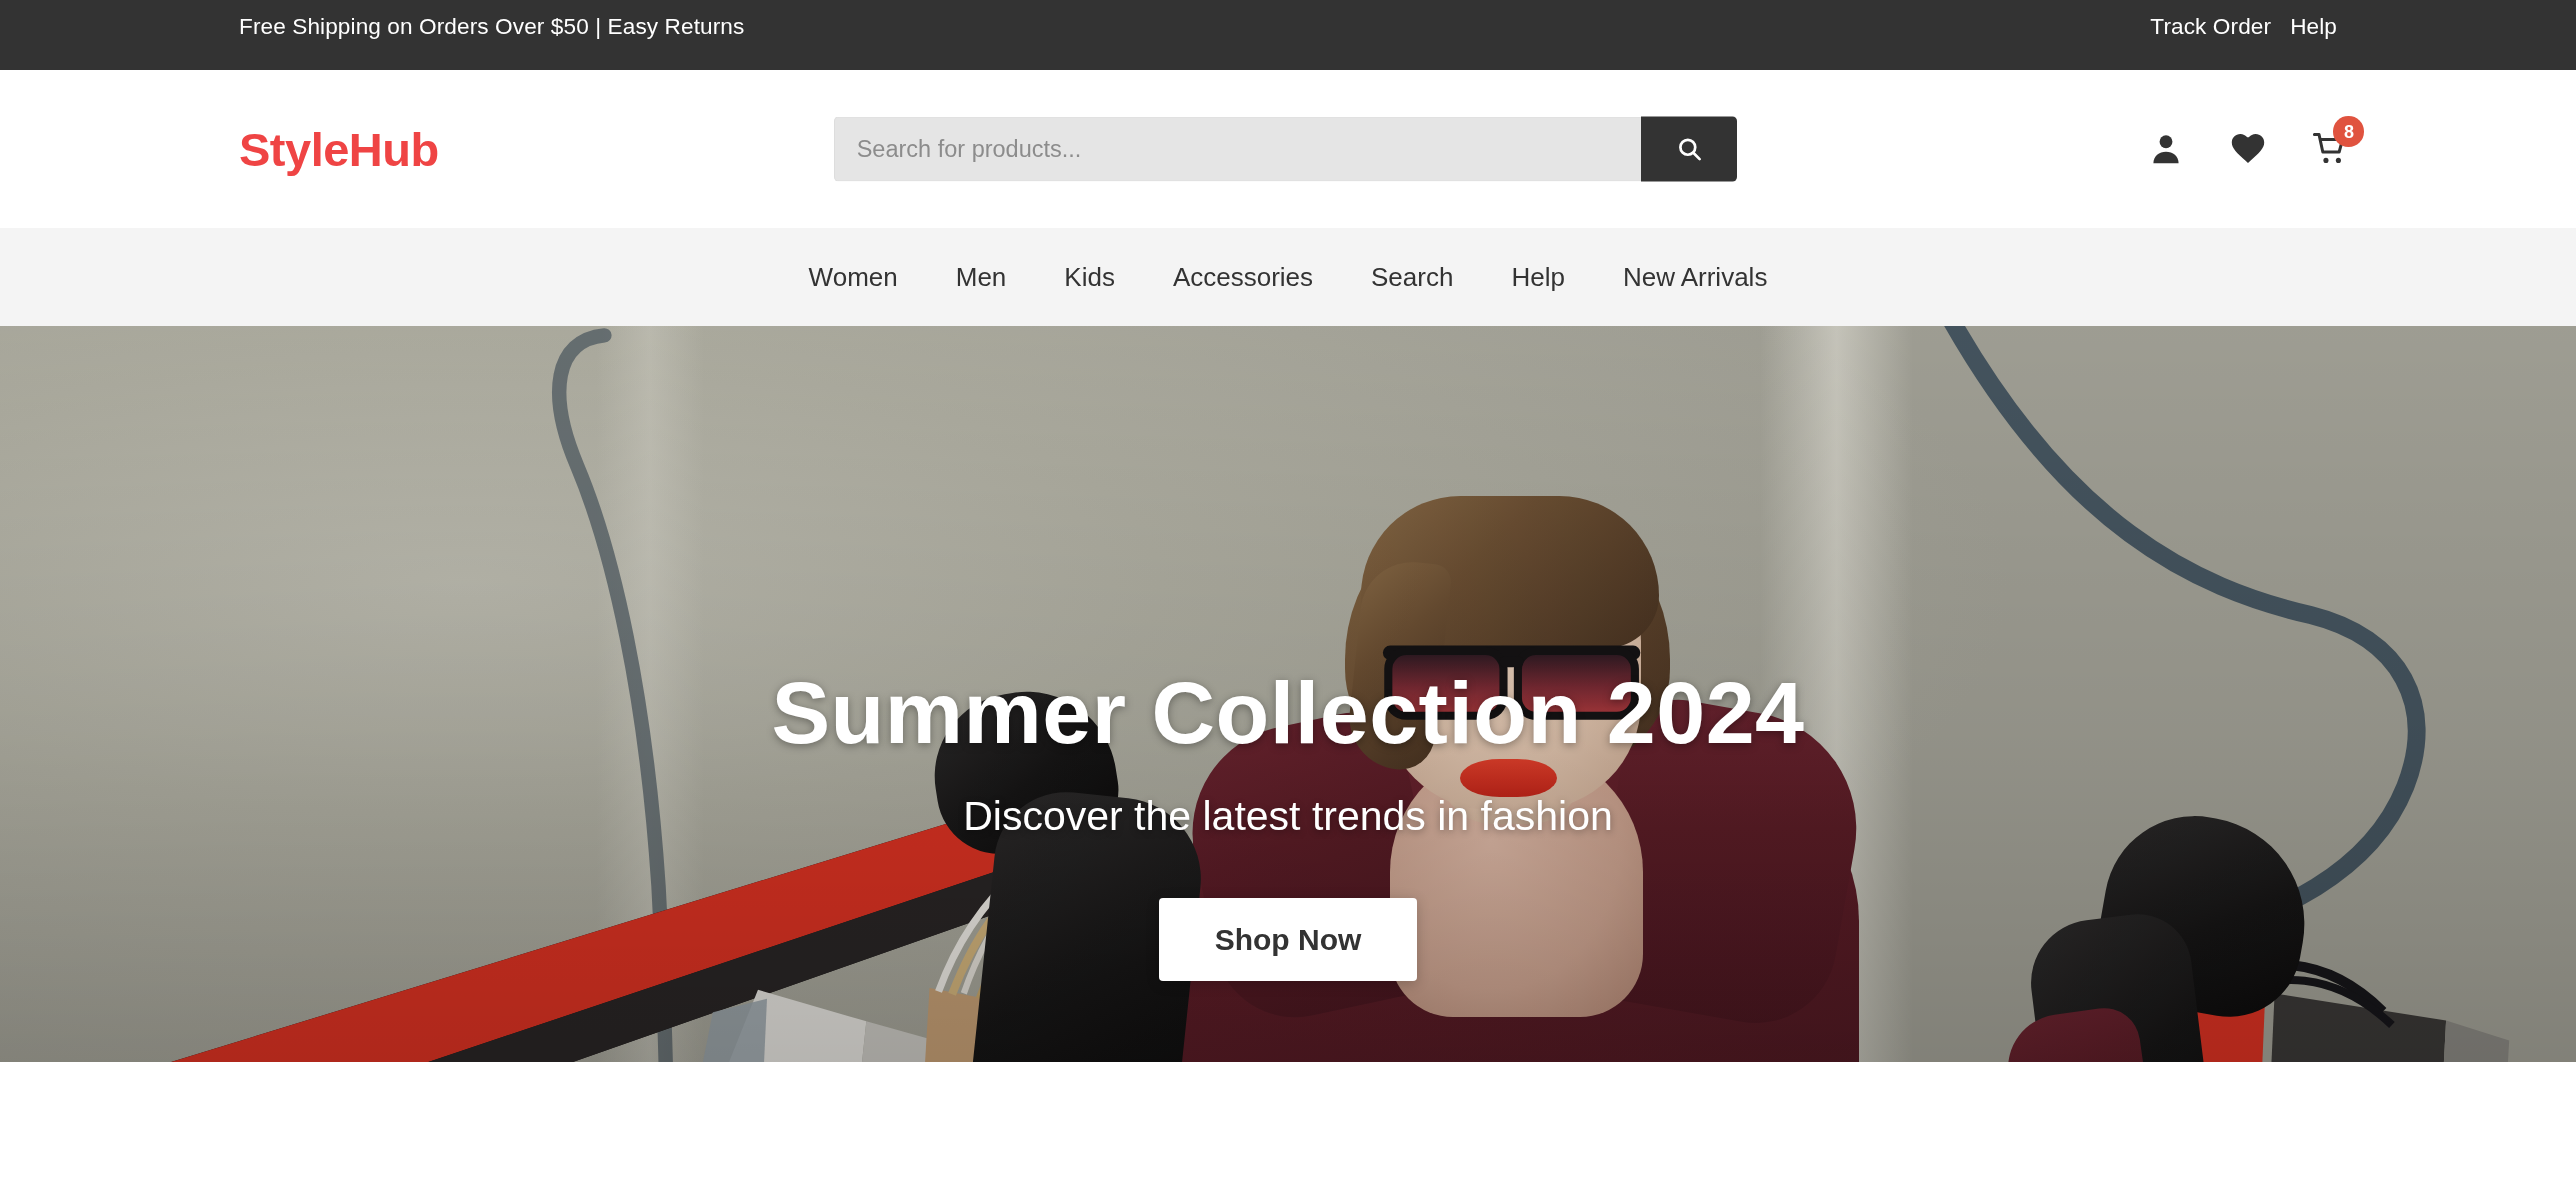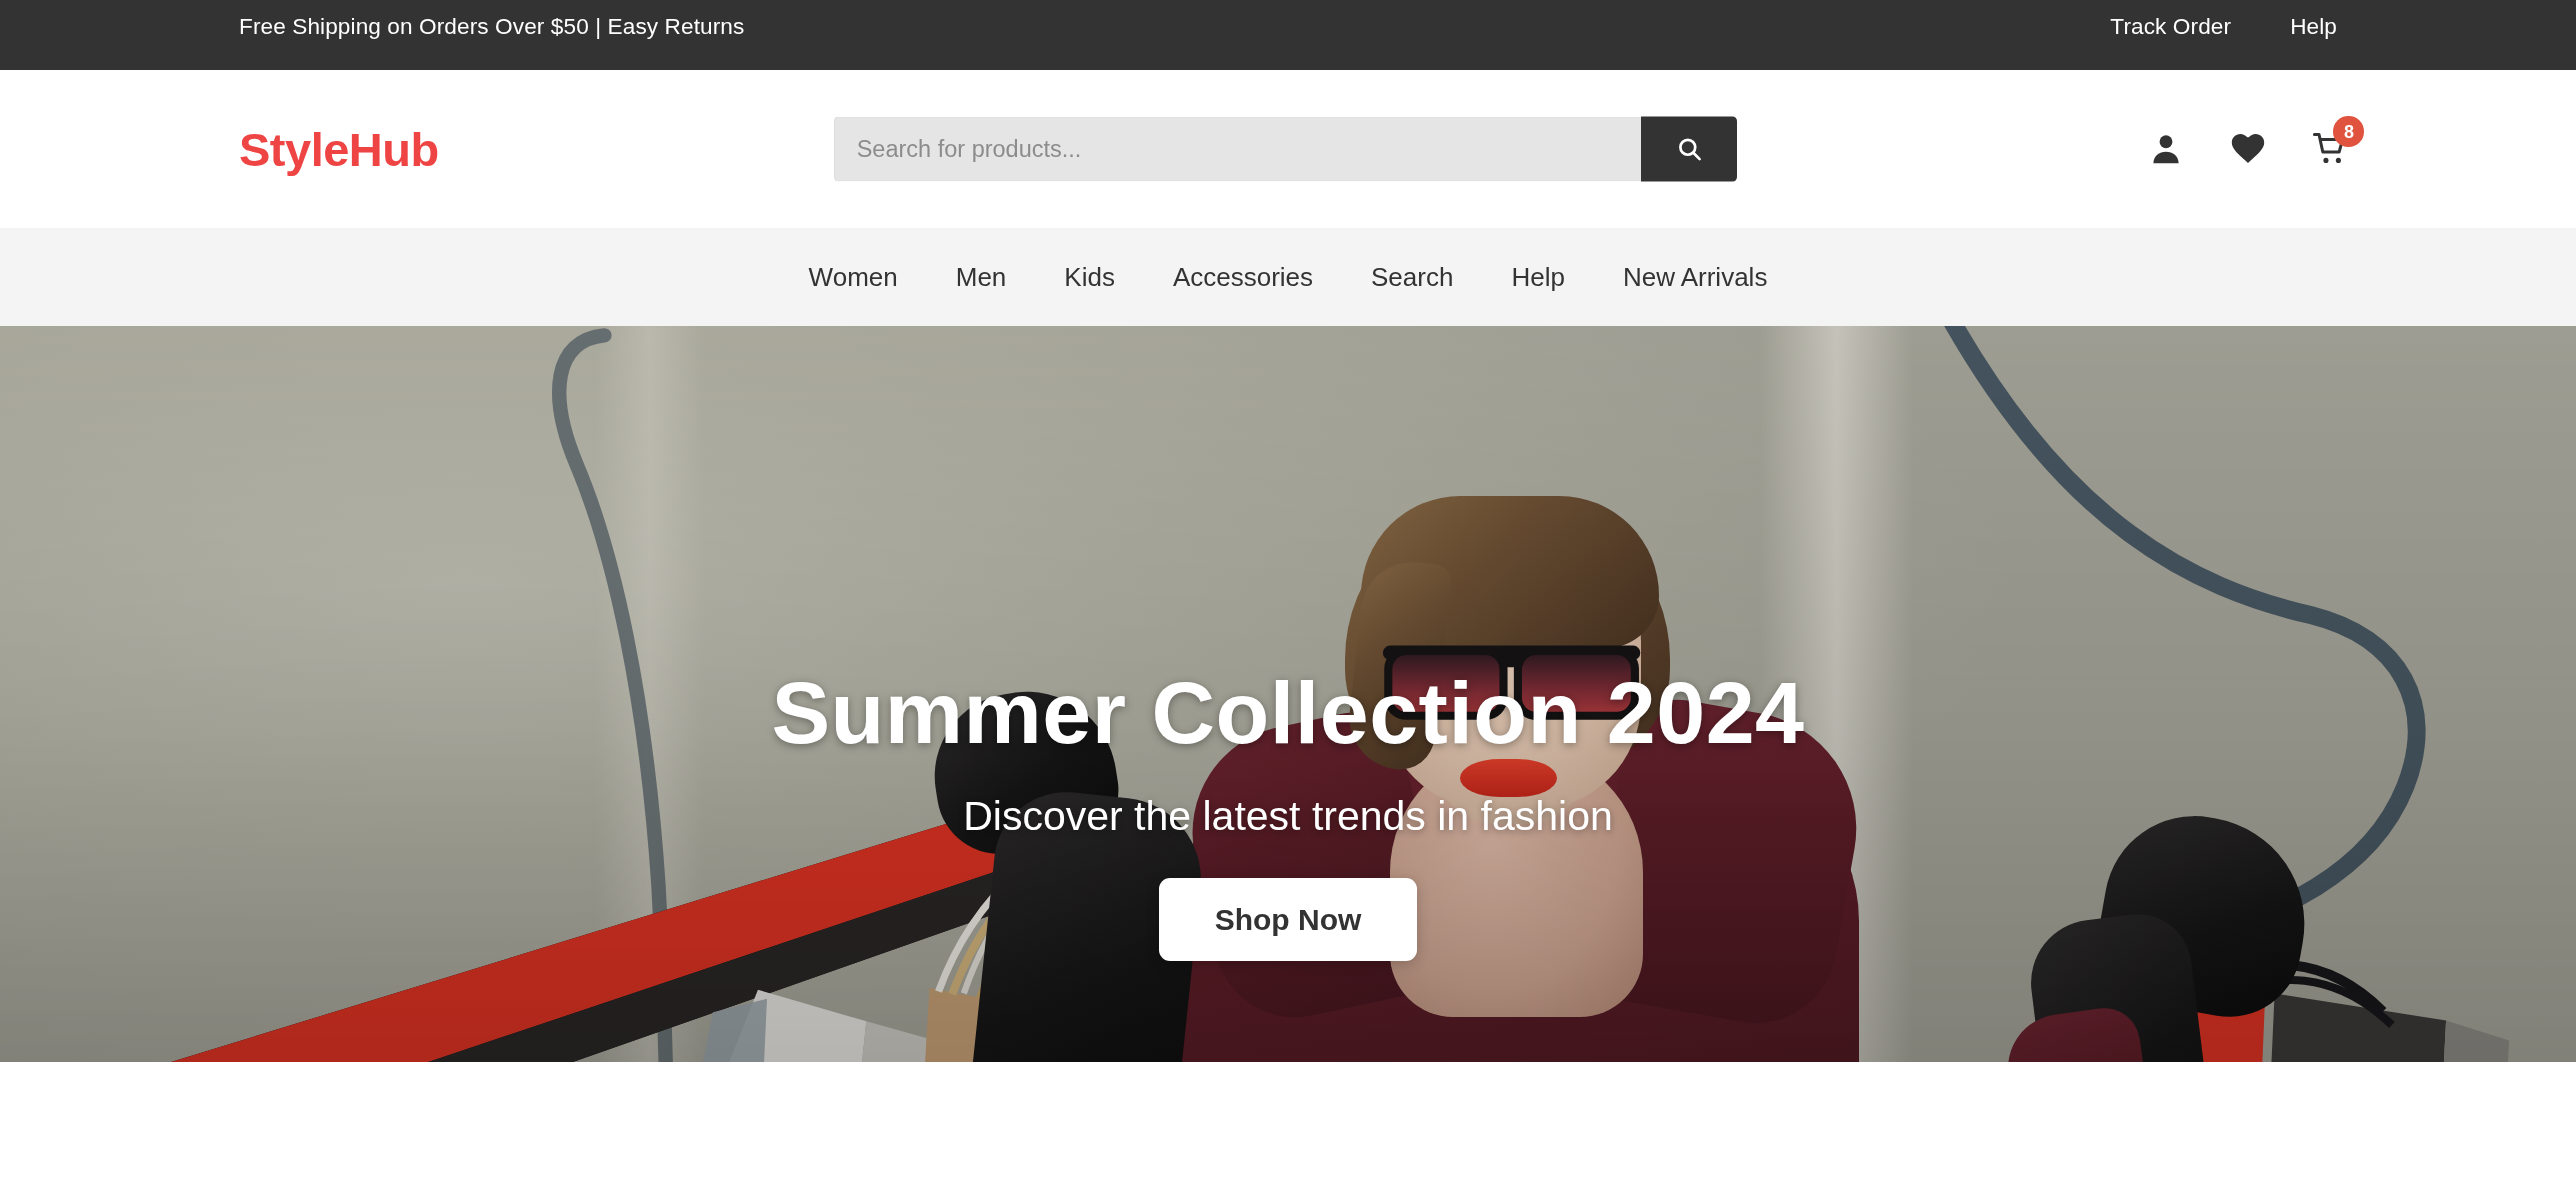--- a/index.html
+++ b/index.html
@@ -16,21 +16,21 @@
     background:#333333;
     color:#ffffff;
     display:flex;
     align-items:center;
     justify-content:space-between;
     padding:0 239px 16px 239px;
     font-size:22.6px;
     letter-spacing:0.1px;
   }
   .topbar-left{ white-space:nowrap; }
-  .topbar-right{ display:flex; align-items:center; gap:59px; white-space:nowrap; }
+  .topbar-right{ display:flex; align-items:center; gap:19px; white-space:nowrap; }
   .topbar-link{ color:#ffffff; text-decoration:none; cursor:pointer; }
 
   
   .header{
     height:158px;
     background:#ffffff;
     display:flex;
     align-items:center;
     padding:0 239px;
     position:relative;
@@ -212,25 +212,25 @@
   }
   .hero-sub{
     margin-top:34px;
     font-size:41px;
     color:#ffffff;
     font-weight:normal;
     text-shadow:0 1.8px 7.2px rgba(0,0,0,.35);
     white-space:nowrap;
   }
   .hero-btn{
-    margin-top:38px;
+    margin-top:58px;
     background:#ffffff;
     color:#333333;
     border:none;
-    border-radius:11px;
+    border-radius:4px;
     font-size:30px;
     font-weight:bold;
     font-family:"Liberation Sans", sans-serif;
     padding:24.4px 56px;
     cursor:pointer;
     box-shadow:0 2.7px 12.6px rgba(0,0,0,.2);
   }
 </style>
 </head>
 <body>

